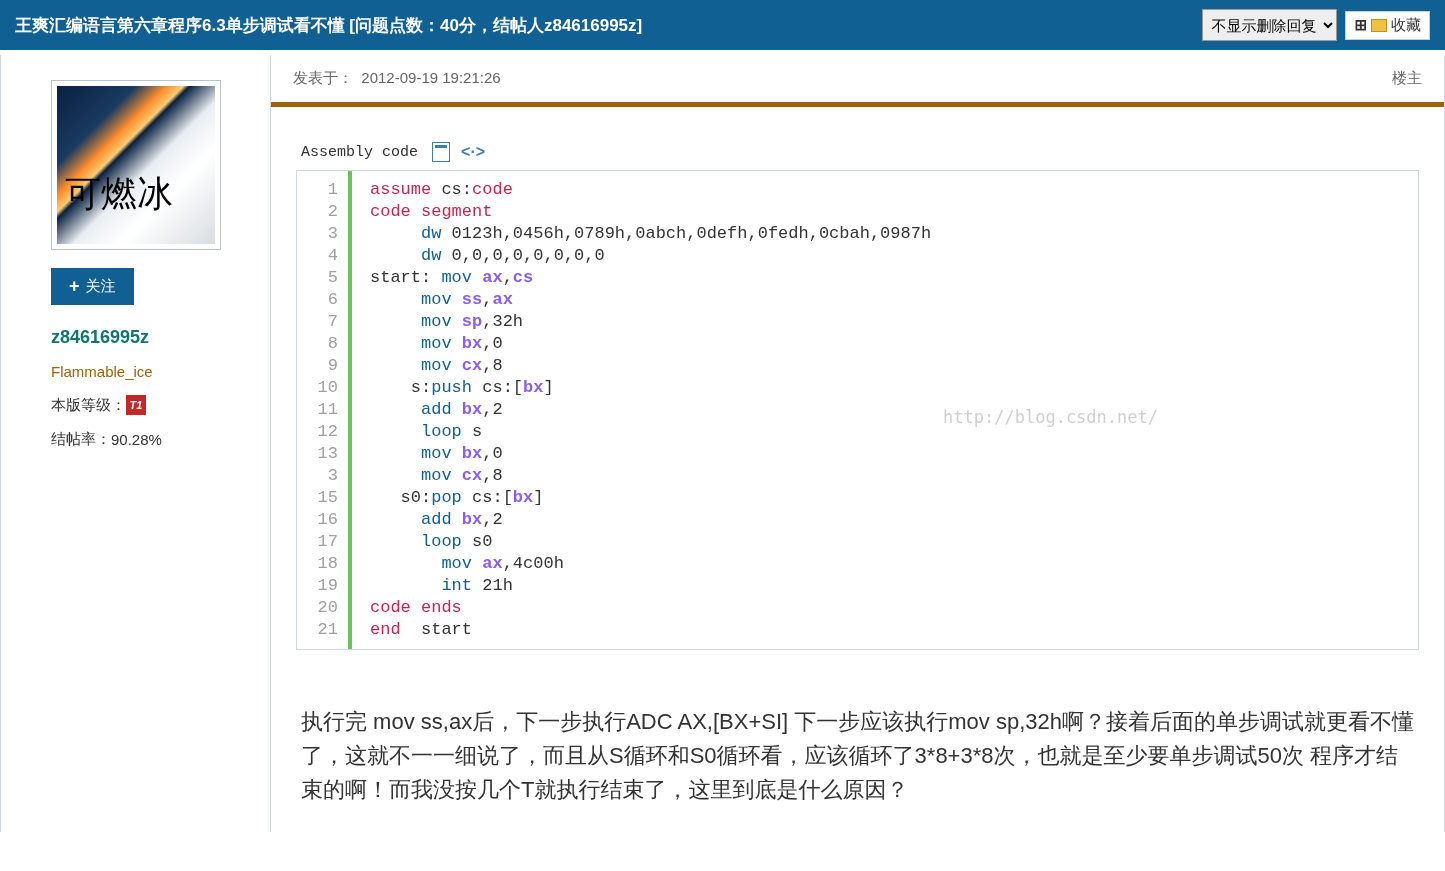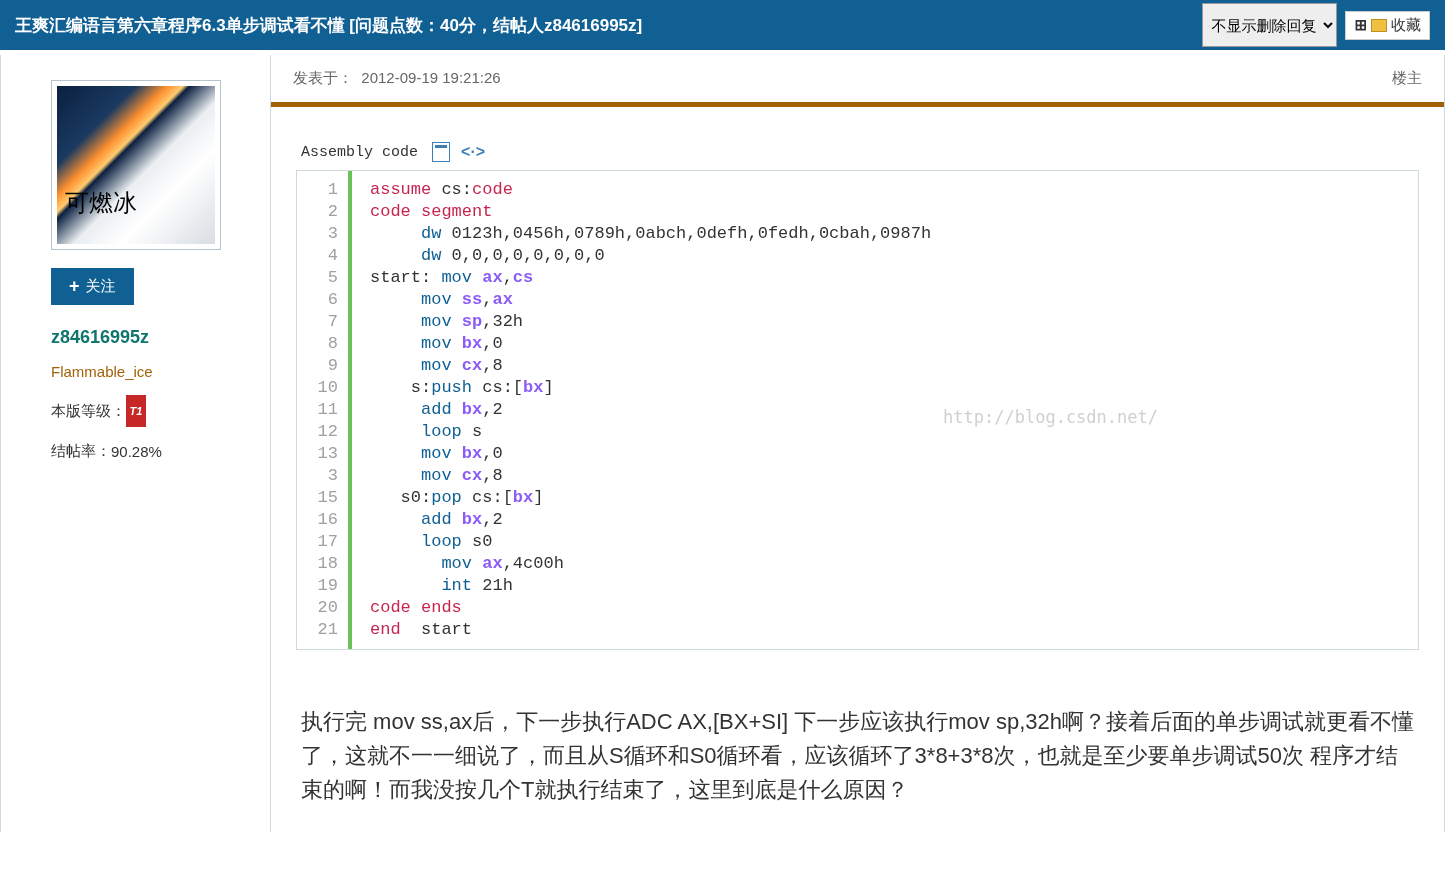--- a/index.html
+++ b/index.html
@@ -1,35 +1,35 @@
 <!DOCTYPE html>
 <html><head>
 <meta charset="utf-8">
 <style>
   * { margin:0; padding:0; box-sizing:border-box; }
   body { font-family:"Microsoft YaHei","SimSun",Arial,sans-serif; font-size:14px; color:#333; background:#fff; }
   .wrapper { width:1445px; }
   .header { background:#106094; color:#fff; height:55px; display:flex; align-items:center; justify-content:space-between; padding:0 15px; border-bottom:5px solid #fff; }
   .header-title { font-size:17px; font-weight:bold; }
   .header-controls { display:flex; align-items:center; gap:8px; }
-  .header select { font-size:15px; background:#eee; border:1px solid #999; padding:0 4px; height:44px; }
+  .header select { font-size:15px; background:#eee; border:1px solid #999; padding:0 4px; height:32px; }
   .fav-btn { background:#fff; color:#333; border:1px solid #ccc; padding:4px 8px; font-size:15px; display:flex; align-items:center; gap:4px; cursor:pointer; }
   .fav-btn .plus { font-weight:bold; }
   .fav-btn .folder { width:16px; height:13px; background:#f0c040; border:1px solid #c09020; display:inline-block; }
   .main { display:flex; border-left:1px solid #cfd9e0; border-right:1px solid #cfd9e0; }
   .sidebar { width:270px; border-right:1px solid #cfd9e0; padding:25px 20px 25px 50px; }
   .avatar { width:170px; height:170px; border:1px solid #b8c4cc; padding:5px; background:#fff; display:flex; align-items:center; justify-content:center; position:relative; }
   .avatar-inner { width:100%; height:100%; background:linear-gradient(135deg,#0a2040 0%,#1a3a60 25%,#ff9030 35%,#ffcc70 40%,#0a2040 42%,#eaeef2 55%,#fff 70%,#d8dde2 100%); position:relative; overflow:hidden; }
-  .avatar-text { position:absolute; left:8px; bottom:25px; font-size:24px; color:#000; font-family:"SimSun",serif; }
+  .avatar-text { position:absolute; left:8px; bottom:25px; font-size:36px; color:#000; font-family:"SimSun",serif; }
   .follow-btn { margin-top:18px; background:#106094; color:#fff; border:none; padding:8px 18px; font-size:15px; cursor:pointer; display:flex; align-items:center; gap:6px; }
   .follow-btn .plus { font-size:18px; font-weight:bold; }
   .username { margin-top:22px; color:#0f766e; font-size:18px; font-weight:bold; }
   .displayname { margin-top:15px; color:#a16207; font-size:15px; }
   .meta-row { margin-top:15px; font-size:15px; color:#333; display:flex; align-items:center; }
-  .lv-badge { width:20px; height:32px; background:#c62828; color:#fff; font-size:11px; font-weight:bold; display:inline-flex; align-items:center; justify-content:center; font-style:italic; }
+  .lv-badge { width:20px; height:20px; background:#c62828; color:#fff; font-size:11px; font-weight:bold; display:inline-flex; align-items:center; justify-content:center; font-style:italic; }
   .content { flex:1; }
   .post-hdr { border-bottom:5px solid #a16207; padding:14px 22px; display:flex; justify-content:space-between; font-size:15px; color:#666; }
   .post-body { padding:35px 25px 25px 25px; }
   .code-head { display:flex; align-items:center; gap:14px; margin-bottom:8px; padding-left:5px; }
   .code-head-label { font-family:Consolas,"Courier New",monospace; font-size:15px; color:#333; }
   .code-icon { width:18px; height:20px; cursor:pointer; }
   .copy-icon { border:1px solid #3b7fb6; background:#fff; position:relative; }
   .copy-icon::before { content:""; position:absolute; top:2px; left:2px; right:2px; height:3px; background:#3b7fb6; }
   .embed-icon { color:#3b7fb6; font-weight:bold; font-size:16px; display:flex; align-items:center; justify-content:center; }
   .code-block { border:1px solid #cfd9e0; display:flex; font-family:Consolas,"Courier New",monospace; font-size:17px; line-height:22px; position:relative; }

